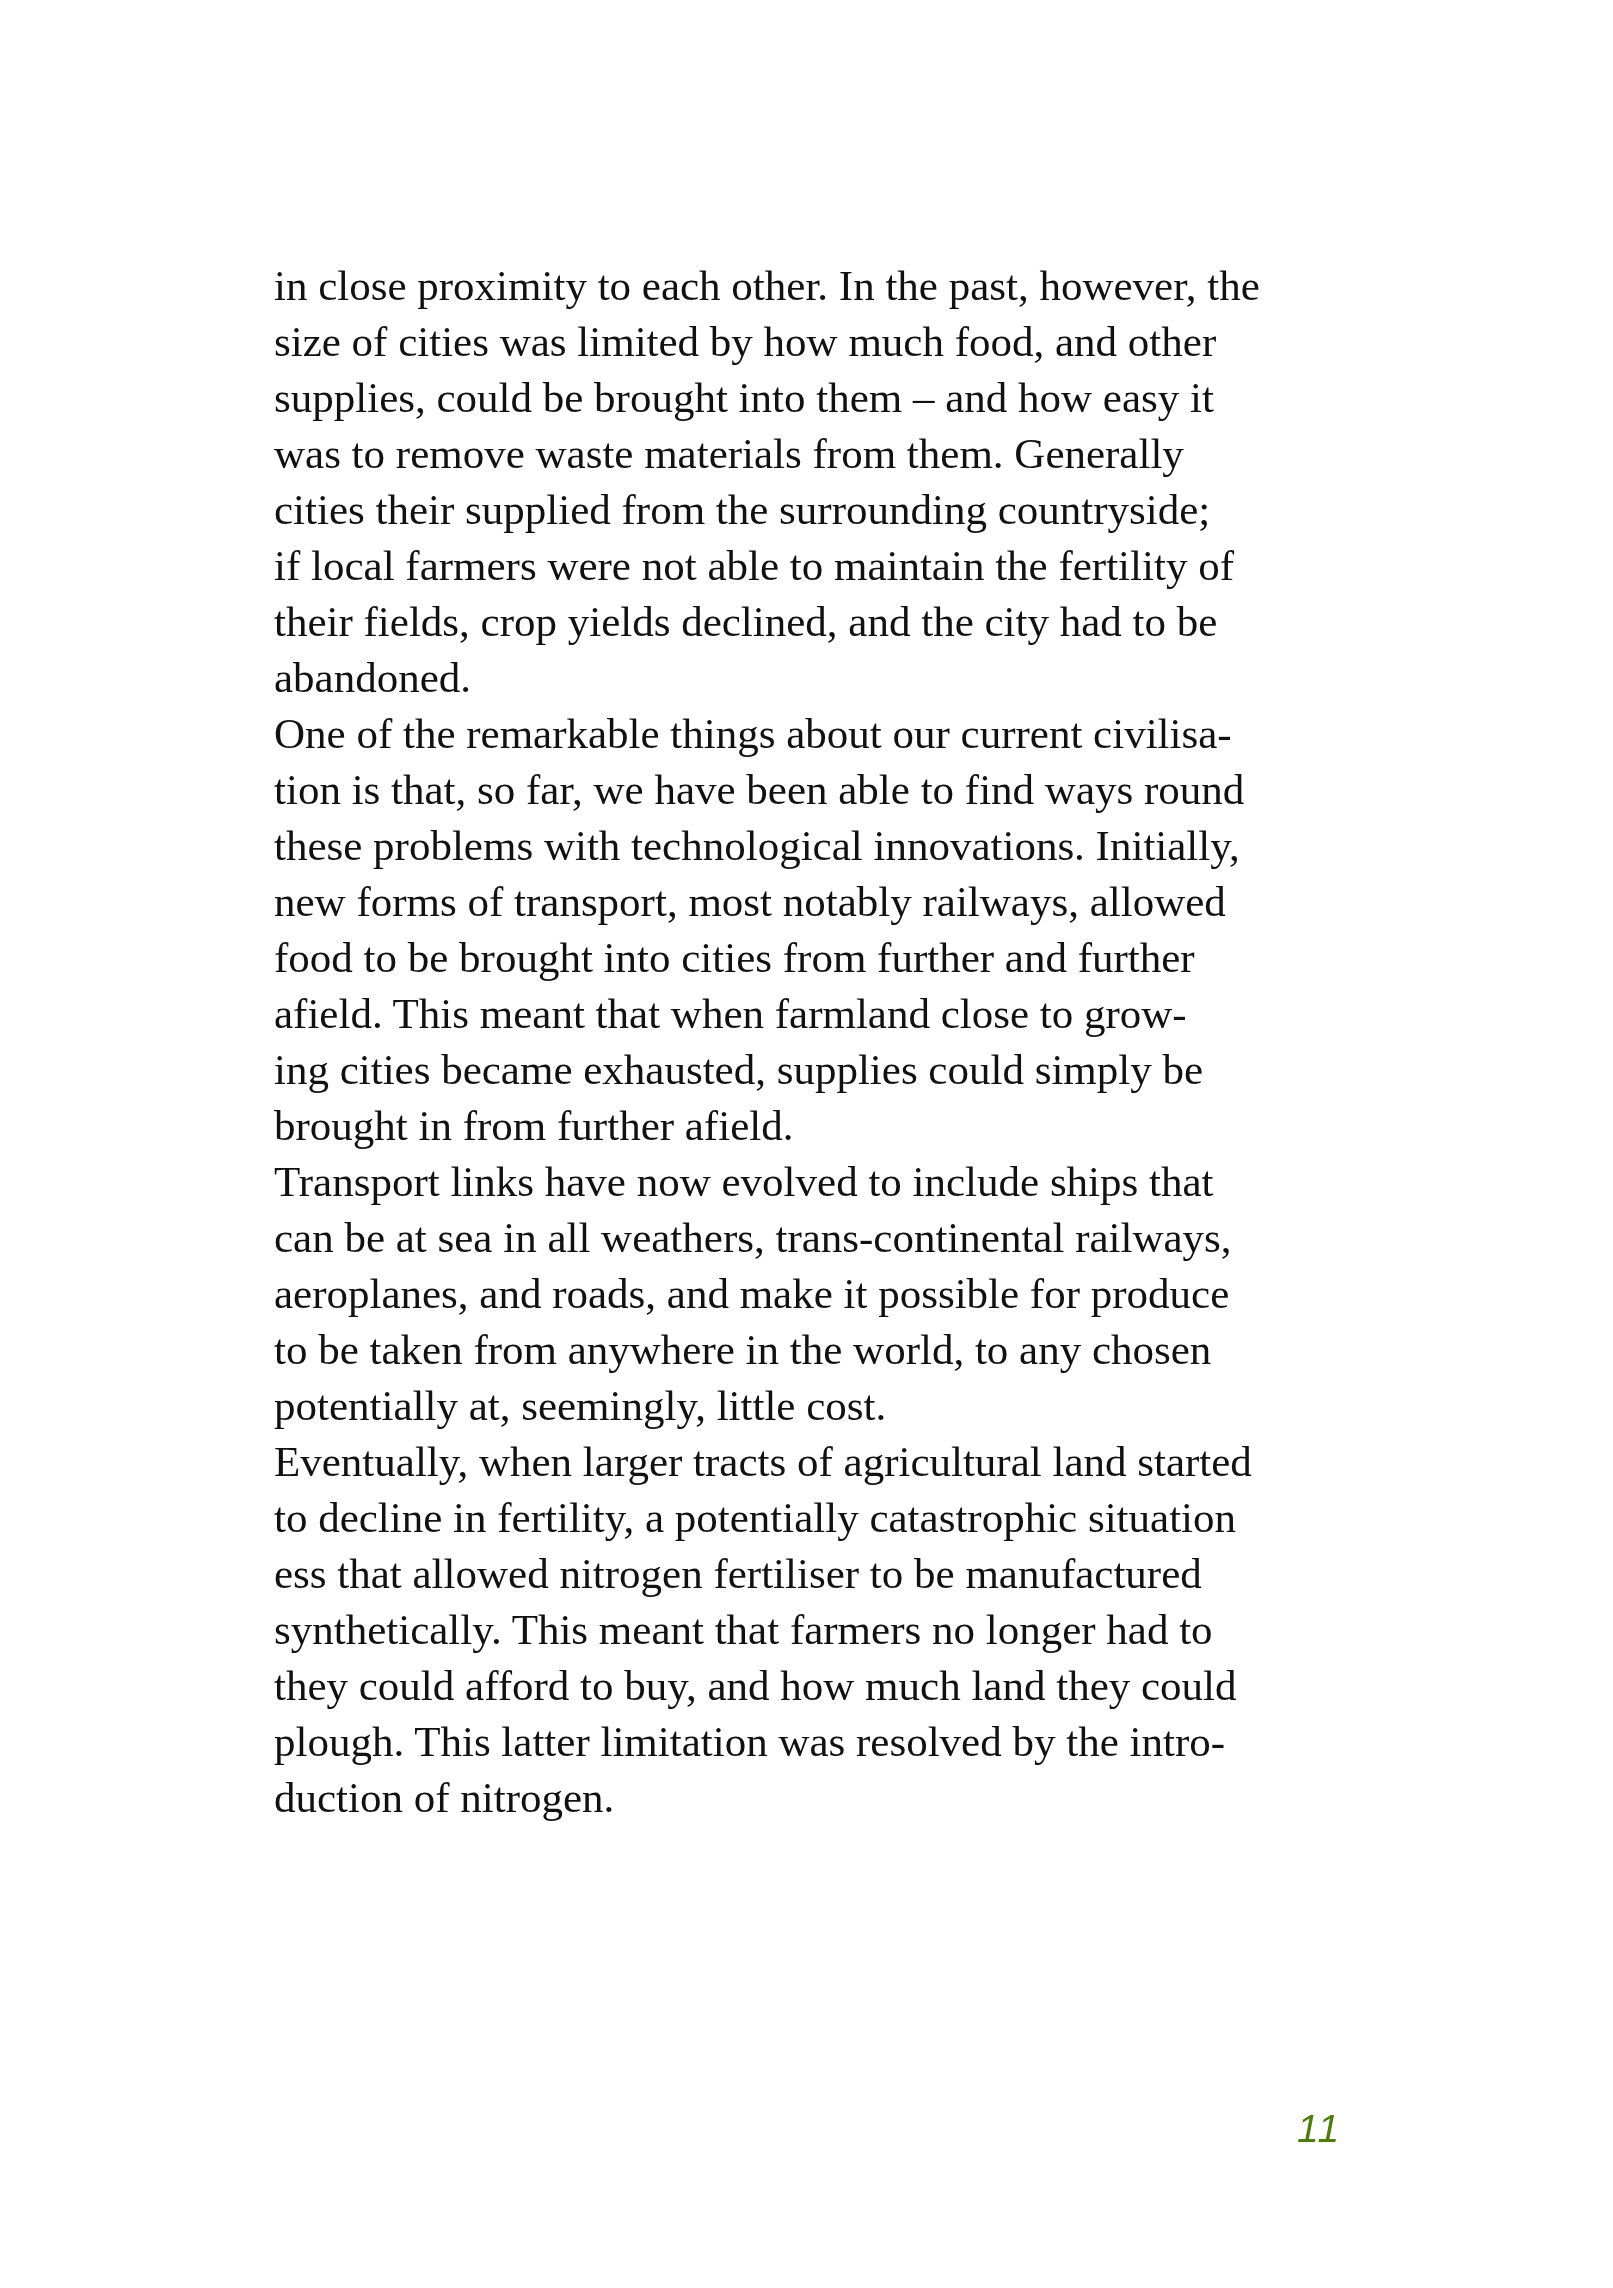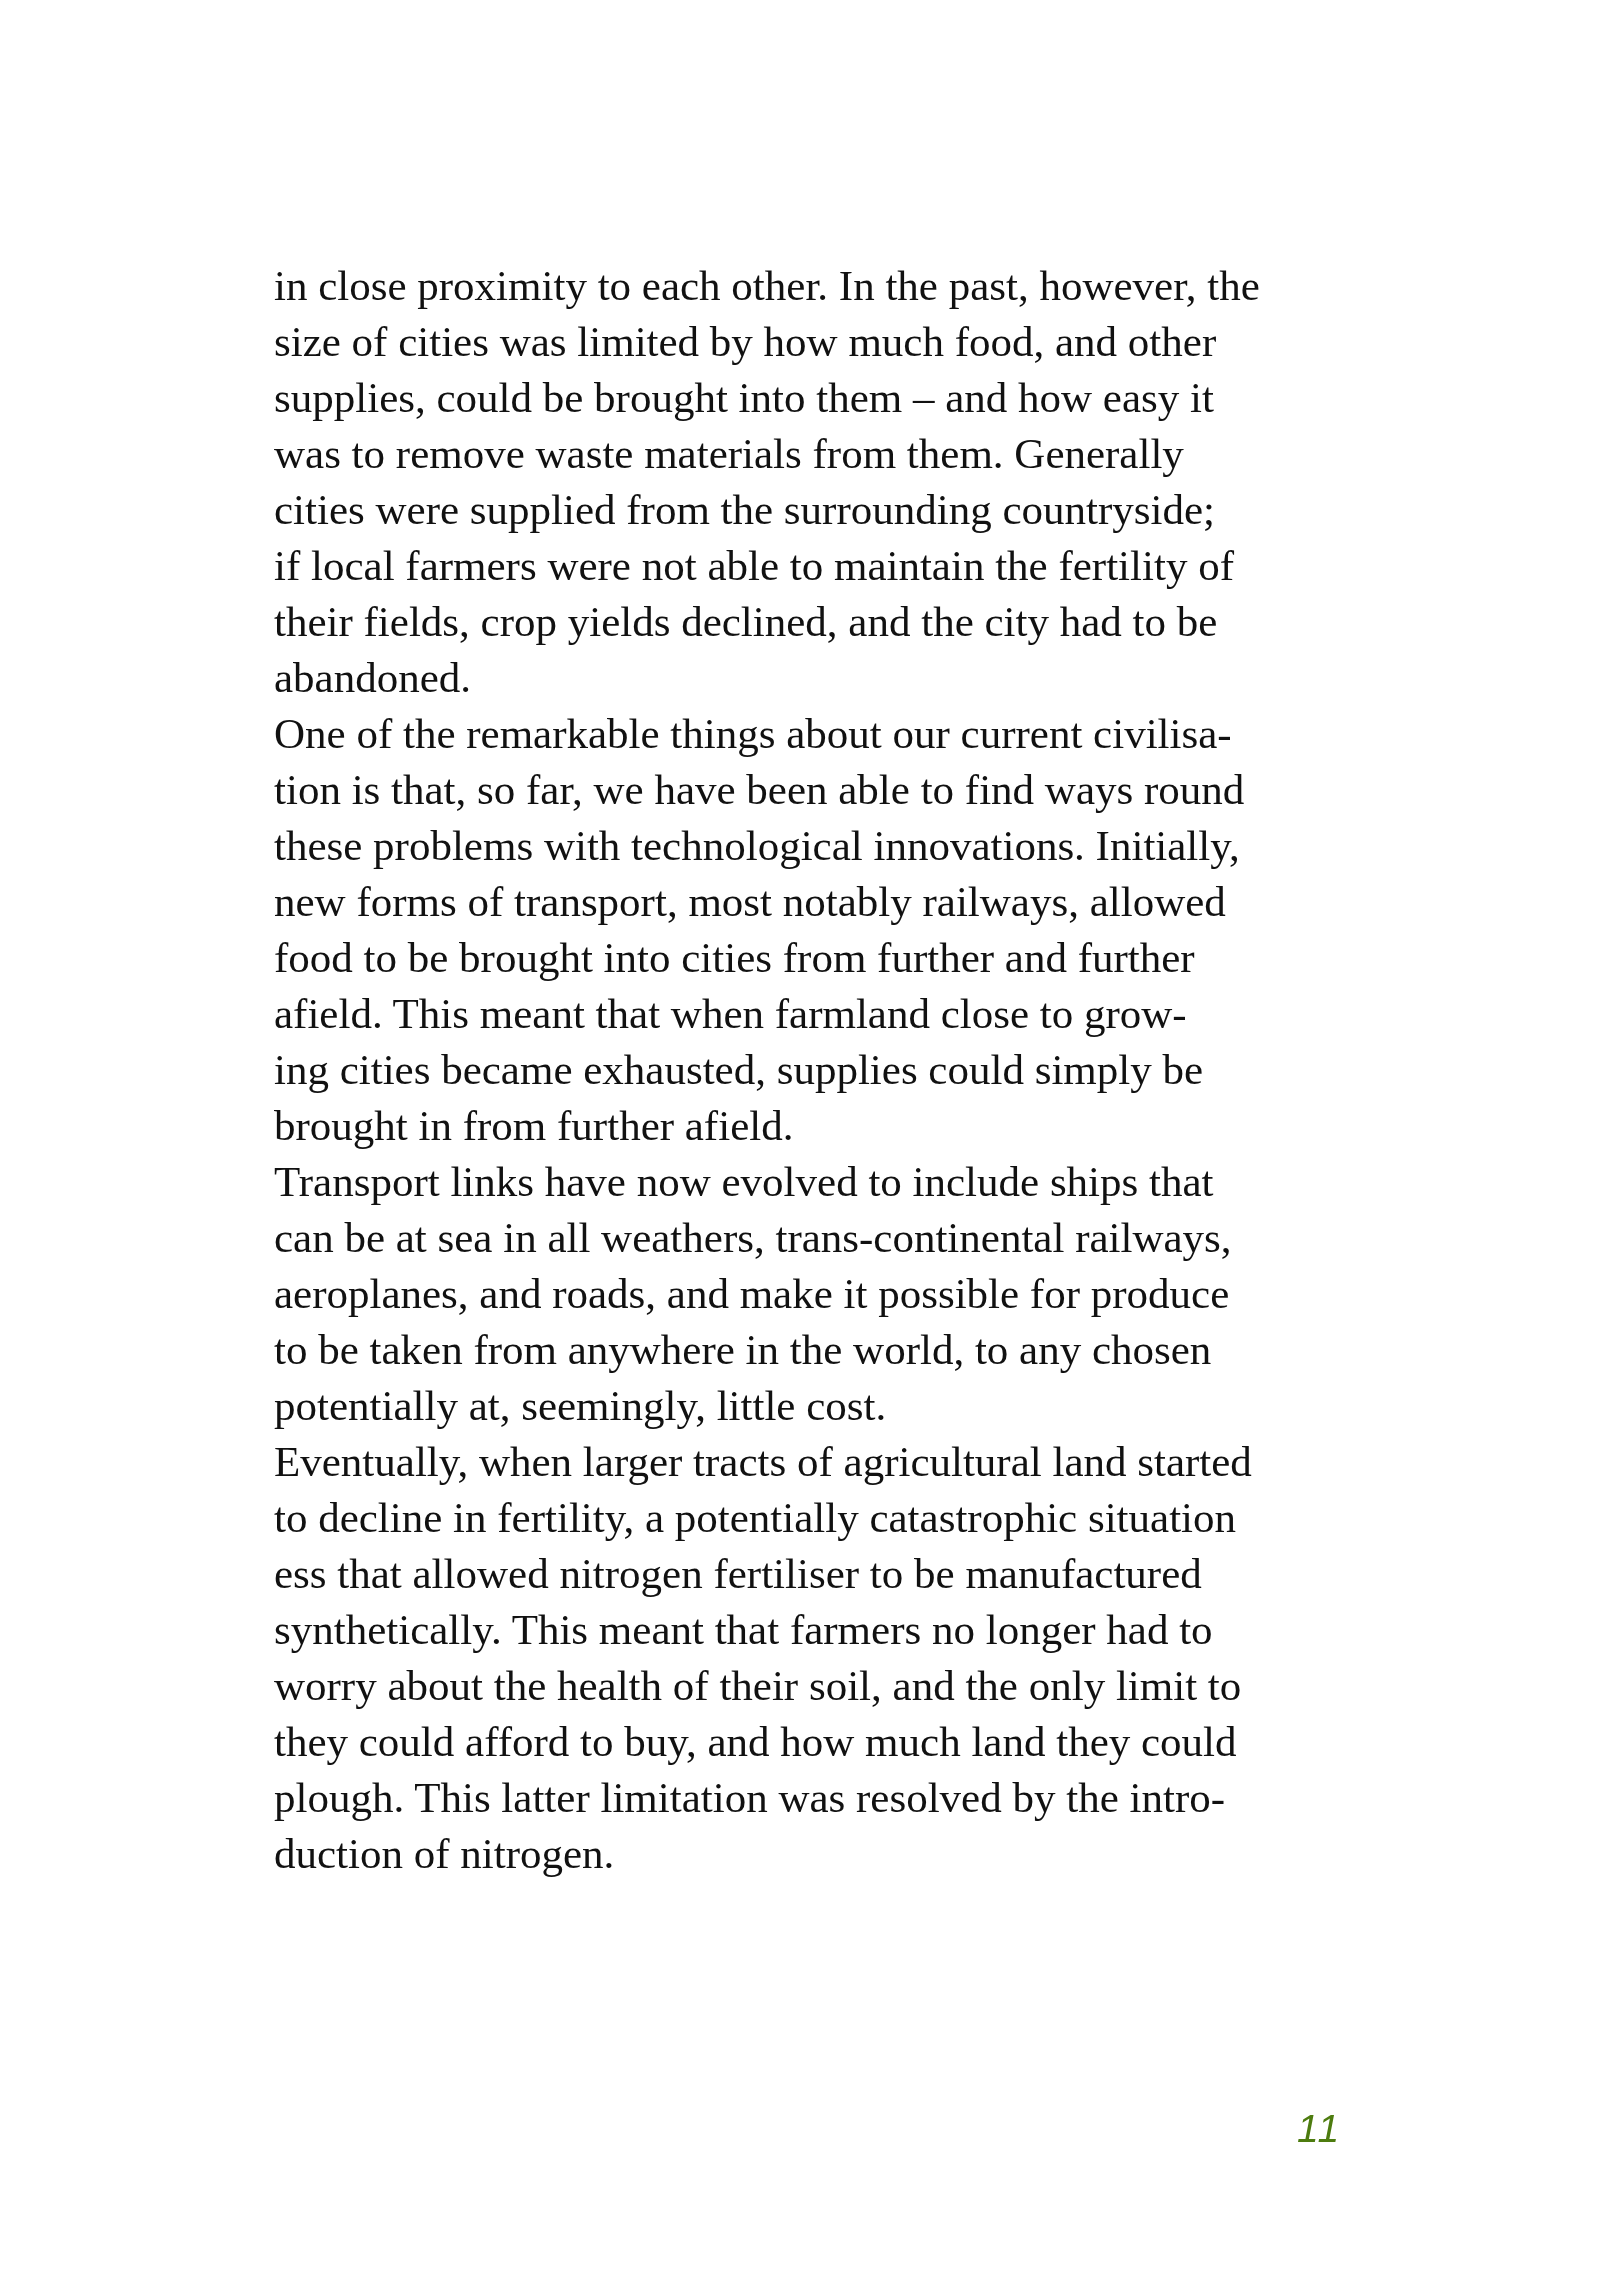--- a/index.html
+++ b/index.html
@@ -49,21 +49,21 @@
 </head>
 <body>
 
 <div class="page">
   <div class="text-block">
     <div class="paragraph">
       <span class="line">in close proximity to each other. In the past, however, the</span>
       <span class="line">size of cities was limited by how much food, and other</span>
       <span class="line">supplies, could be brought into them – and how easy it</span>
       <span class="line">was to remove waste materials from them. Generally</span>
-      <span class="line">cities were supplied from the surrounding countryside;</span>
+      <span class="line">cities their supplied from the surrounding countryside;</span>
       <span class="line">if local farmers were not able to maintain the fertility of</span>
       <span class="line">their fields, crop yields declined, and the city had to be</span>
       <span class="line">abandoned.</span>
     </div>
     <div class="paragraph">
       <span class="line">One of the remarkable things about our current civilisa-</span>
       <span class="line">tion is that, so far, we have been able to find ways round</span>
       <span class="line">these problems with technological innovations. Initially,</span>
       <span class="line">new forms of transport, most notably railways, allowed</span>
       <span class="line">food to be brought into cities from further and further</span>
@@ -76,21 +76,20 @@
       <span class="line">can be at sea in all weathers, trans-continental railways,</span>
       <span class="line">aeroplanes, and roads, and make it possible for produce</span>
       <span class="line">to be taken from anywhere in the world, to any chosen</span>
       <span class="line">potentially at, seemingly, little cost.</span>
     </div>
     <div class="paragraph">
       <span class="line">Eventually, when larger tracts of agricultural land started</span>
       <span class="line">to decline in fertility, a potentially catastrophic situation</span>
       <span class="line">ess that allowed nitrogen fertiliser to be manufactured</span>
       <span class="line">synthetically. This meant that farmers no longer had to</span>
-      <span class="line">worry about the health of their soil, and the only limit to</span>
       <span class="line">they could afford to buy, and how much land they could</span>
       <span class="line">plough. This latter limitation was resolved by the intro-</span>
       <span class="line">duction of nitrogen.</span>
     </div>
   </div>
 
   <div class="page-number">11</div>
 </div>
 
 

